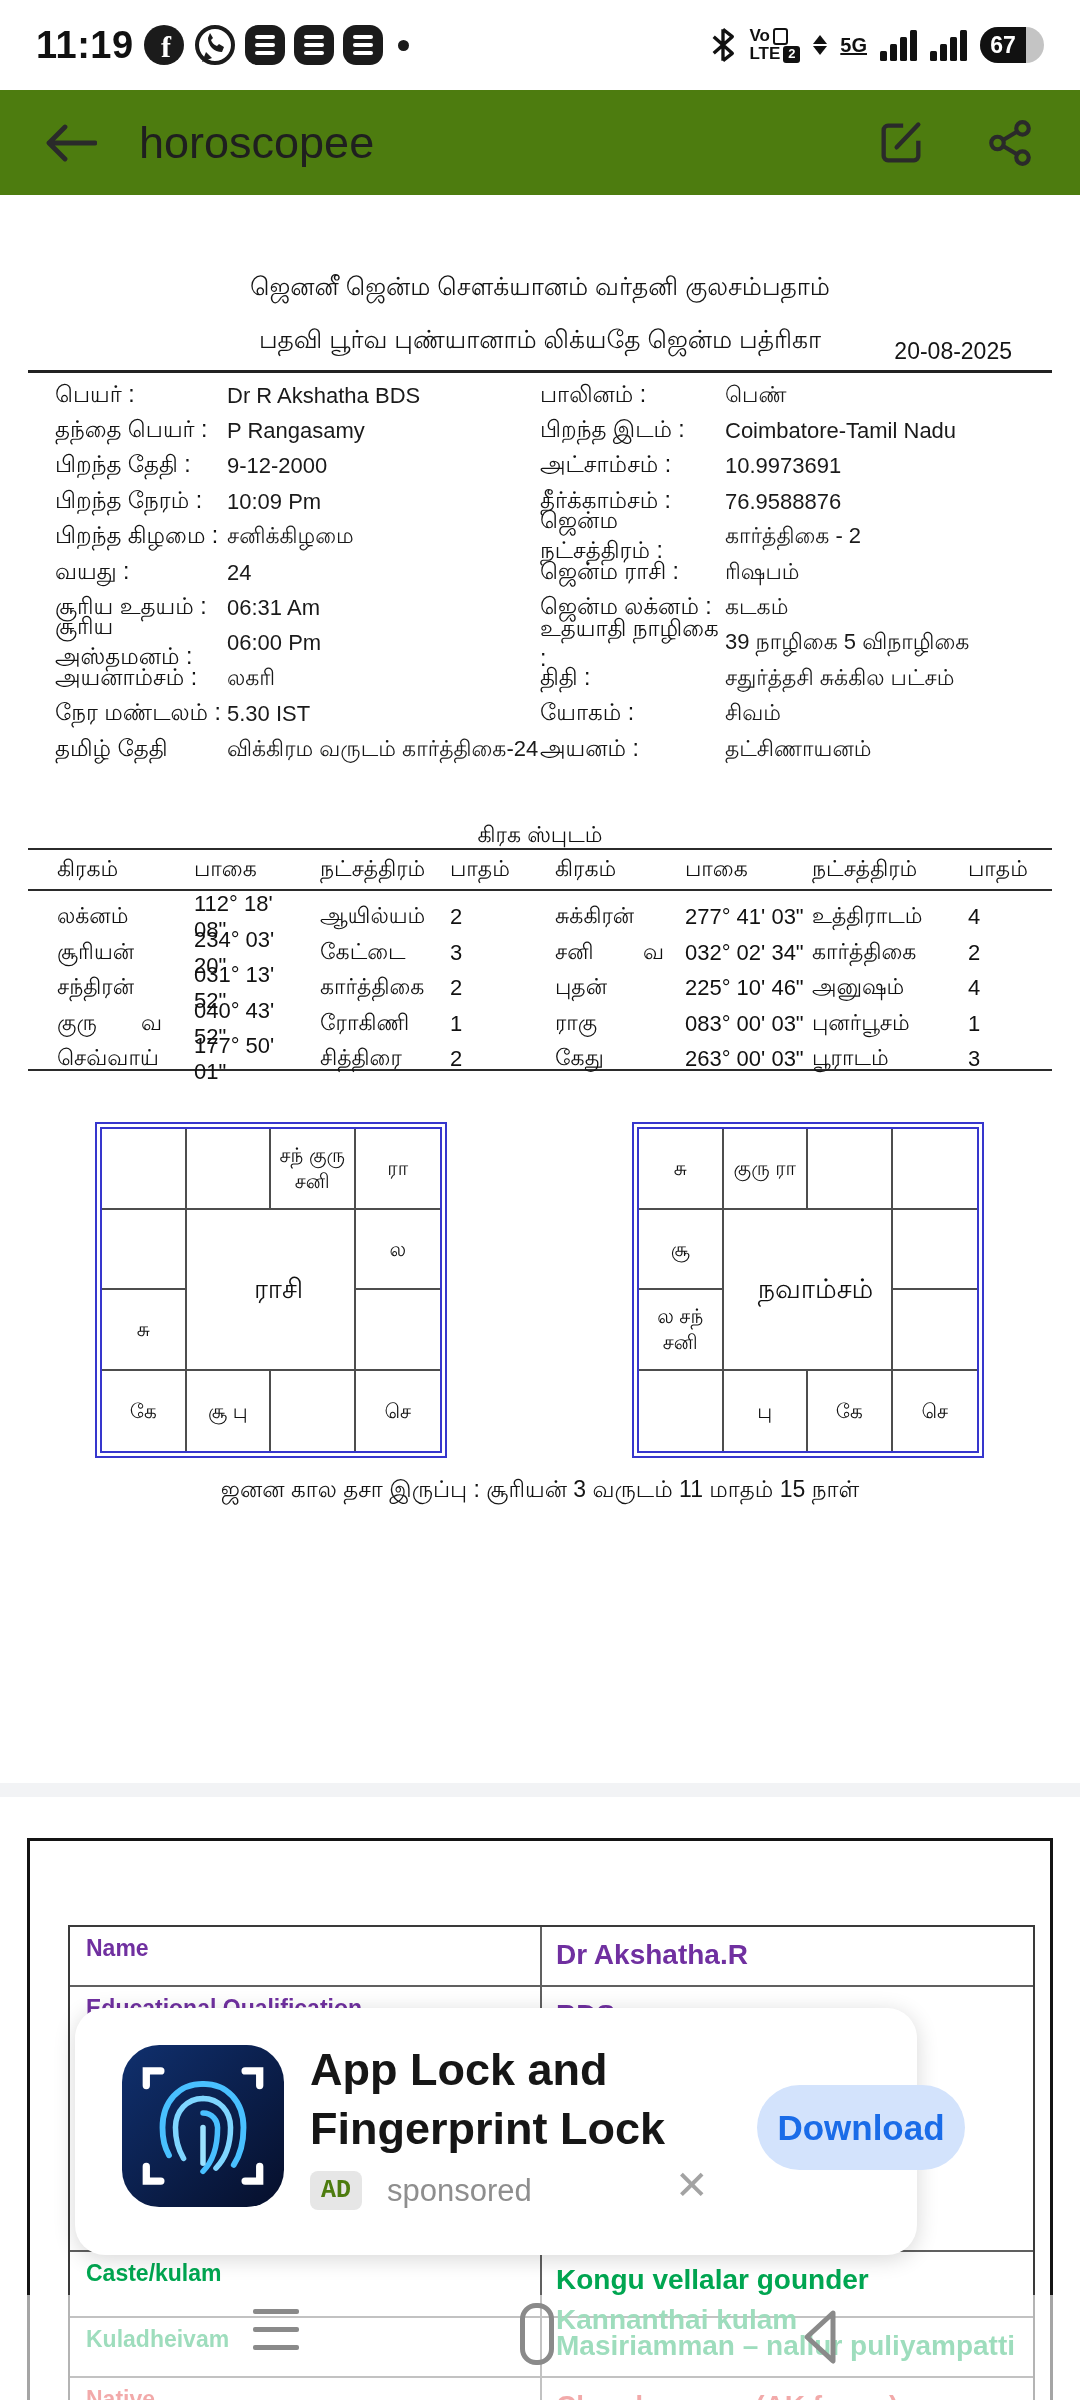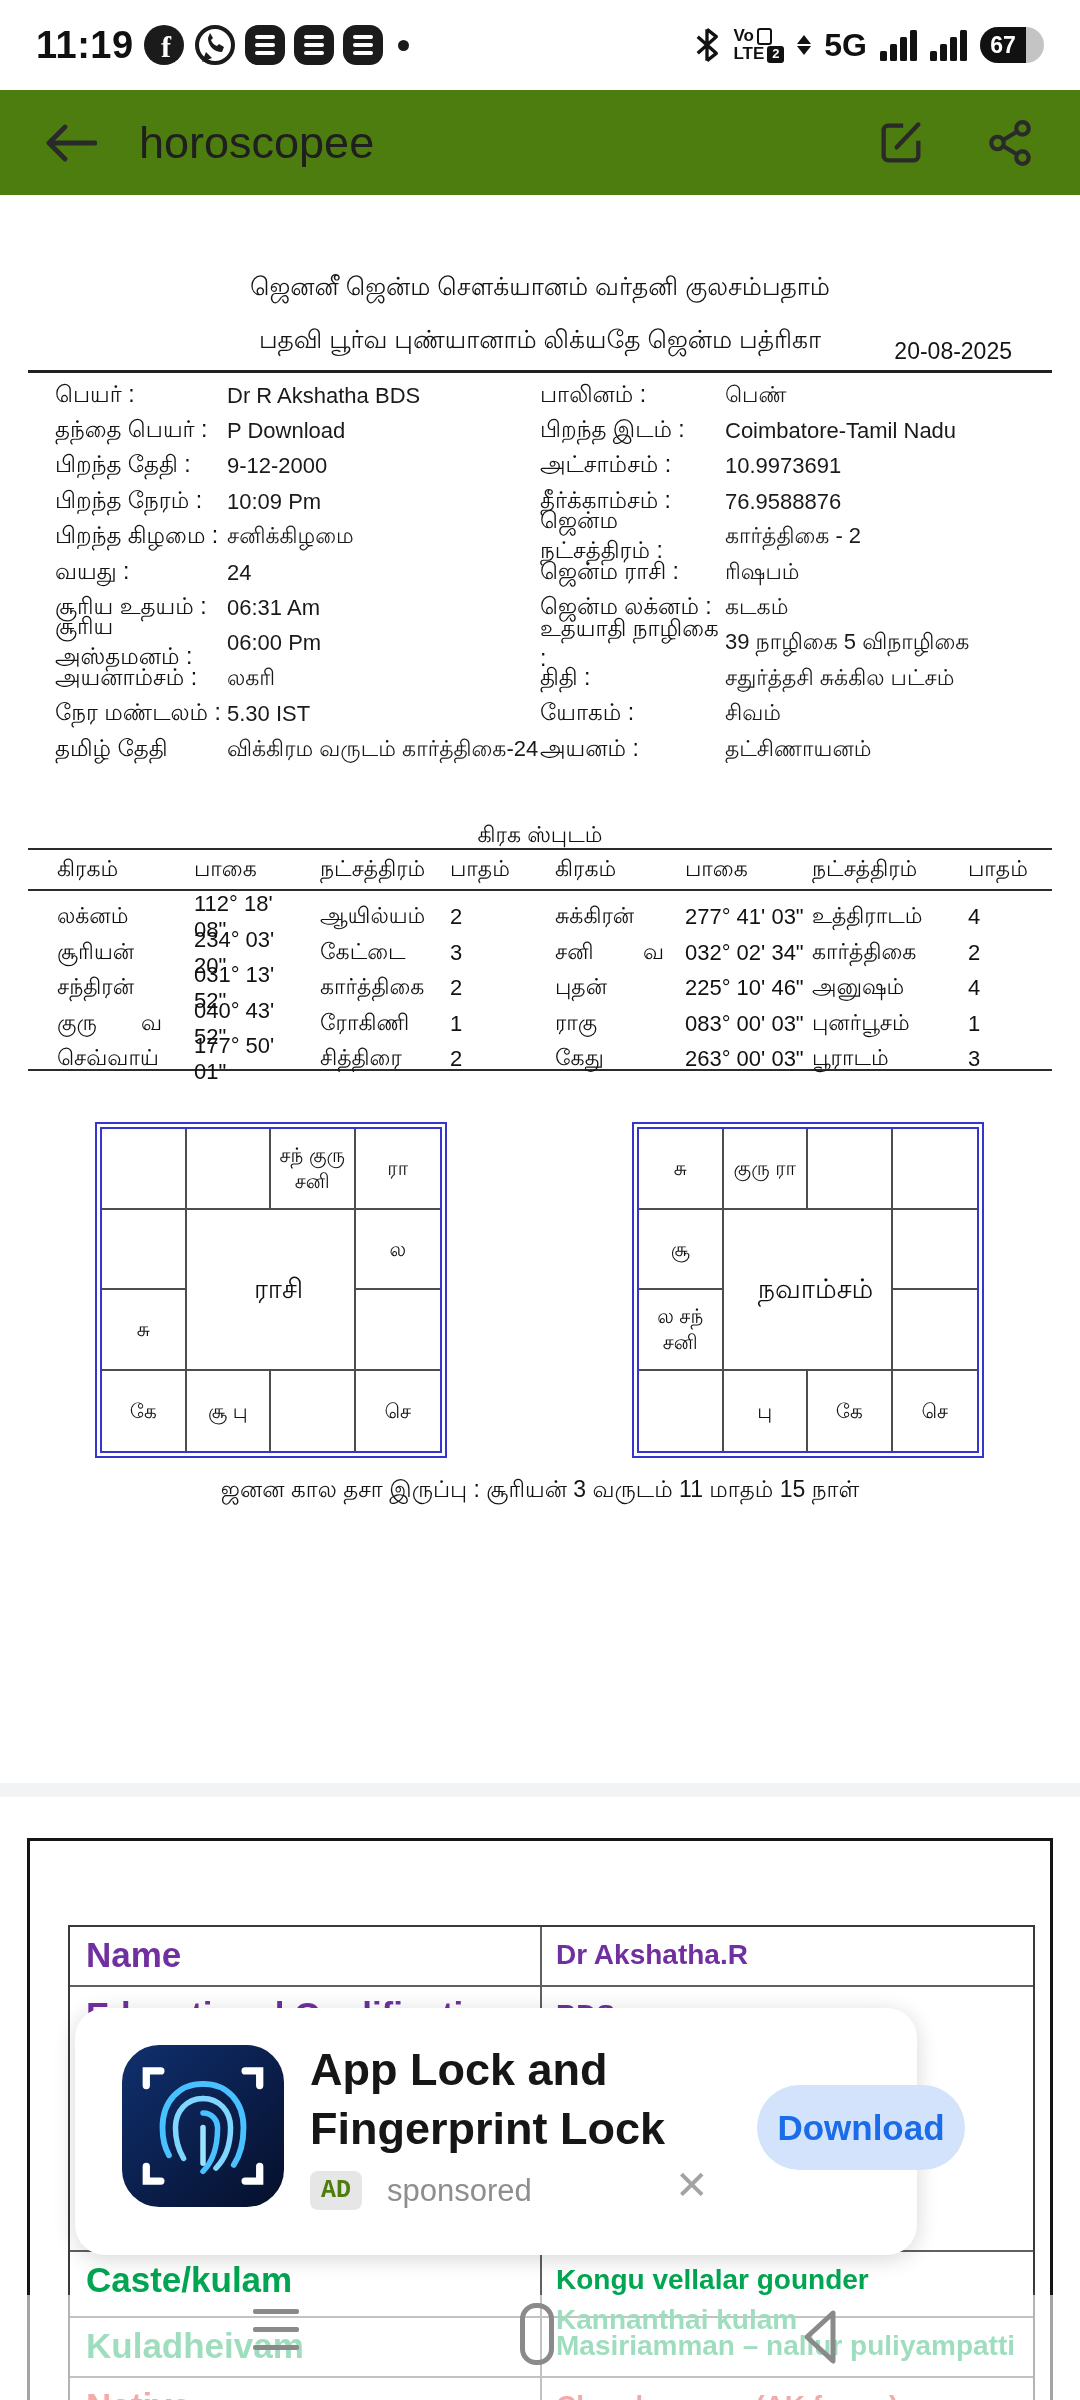--- a/index.html
+++ b/index.html
@@ -17,21 +17,21 @@
   .sb-dot{width:11px;height:11px;border-radius:50%;background:#1b1b1b;margin-left:6px;}
   .sb-right{margin-left:auto;display:flex;align-items:center;gap:13px;}
   .volte{font-size:17px;font-weight:bold;line-height:18px;color:#111;}
   .volte .row{display:flex;align-items:center;gap:3px;}
   .vbadge{display:inline-block;width:15px;height:17px;border:2.5px solid #111;border-radius:3px;box-sizing:border-box;}
   .vbadge2{display:inline-flex;width:17px;height:17px;background:#111;color:#fff;border-radius:3px;
            font-size:13px;align-items:center;justify-content:center;font-weight:bold;}
   .updown{display:flex;flex-direction:column;gap:2px;}
   .updown .tri-u{width:0;height:0;border-left:7px solid transparent;border-right:7px solid transparent;border-bottom:9px solid #111;}
   .updown .tri-d{width:0;height:0;border-left:7px solid transparent;border-right:7px solid transparent;border-top:9px solid #111;}
-  .g5{font-size:32px;font-weight:bold;}
+  .g5{font-size:20px;font-weight:bold;text-decoration:underline;}
   .bars{display:flex;align-items:flex-end;gap:3px;}
   .bars i{display:block;width:7px;background:#111;border-radius:1.5px;}
   .battery{position:relative;width:64px;height:36px;border-radius:18px;background:#c4c4c4;overflow:hidden;}
   .battery .fill{position:absolute;left:0;top:0;bottom:0;width:46px;background:#111;}
   .battery .pct{position:absolute;left:0;top:0;width:46px;height:36px;display:flex;align-items:center;
                 justify-content:center;color:#fff;font-size:23px;font-weight:bold;}
   
   .appbar{position:absolute;top:90px;left:0;right:0;height:105px;display:flex;align-items:center;
           padding:0 45px;box-sizing:border-box;z-index:4;background:#4d7c0f;}
   .appbar-title{font-size:45px;color:#1f1f1f;margin-left:42px;}
@@ -76,21 +76,21 @@
   .pos-r2c1{grid-area:2/1/3/2;} .pos-r2c4{grid-area:2/4/3/5;}
   .pos-r3c1{grid-area:3/1/4/2;} .pos-r3c4{grid-area:3/4/4/5;}
   .chart-rasi{left:95px;} .chart-nav{left:632px;}
   .dasa{position:absolute;top:1476px;left:0;width:100%;text-align:center;font-size:23px;color:#151515;}
   .pagegap{position:absolute;top:1783px;left:0;width:100%;height:14px;background:#f2f3f5;}
   
   .p2box{position:absolute;left:27px;top:1838px;width:1026px;height:600px;border:3px solid #141414;box-sizing:border-box;z-index:1;}
   .p2table{position:absolute;left:68px;top:1925px;width:967px;border:2px solid #3a3a3a;border-bottom:none;box-sizing:border-box;z-index:1;}
   .p2row{display:flex;border-bottom:2px solid #606060;box-sizing:border-box;}
   .p2label{width:472px;border-right:2px solid #606060;box-sizing:border-box;padding:8px 0 0 16px;
-           font-weight:bold;font-size:35px;}
+           font-weight:bold;font-size:23px;}
   .p2value{flex:1;padding:8px 0 0 14px;font-weight:bold;font-size:28px;line-height:40px;}
   .row-name{height:60px;color:#7030a0;}
   .row-edu{height:265px;color:#7030a0;}
   .row-caste{height:66px;color:#00a651;}
   .row-kulad{height:60px;color:#00a651;}
   .row-native{height:82px;color:#dd2020;}
   
   .adcard{position:absolute;left:75px;top:2008px;width:842px;height:247px;background:#fff;border-radius:30px;
           box-shadow:0 4px 22px rgba(0,0,0,0.16);z-index:5;}
   .adicon{position:absolute;left:47px;top:35px;width:162px;height:166px;}
@@ -205,21 +205,21 @@
   <div class="doc-date">20-08-2025</div>
   <div class="hrule" style="top:370px"></div>
 
   <div class="dcol dcol-left">
     <div class="drow">
         <span class="dlabel">பெயர் :</span>
         <span class="dvalue">Dr R Akshatha BDS</span>
       </div>
       <div class="drow">
         <span class="dlabel">தந்தை பெயர் :</span>
-        <span class="dvalue">P Download</span>
+        <span class="dvalue">P Rangasamy</span>
       </div>
       <div class="drow">
         <span class="dlabel">பிறந்த தேதி :</span>
         <span class="dvalue">9-12-2000</span>
       </div>
       <div class="drow">
         <span class="dlabel">பிறந்த நேரம் :</span>
         <span class="dvalue">10:09 Pm</span>
       </div>
       <div class="drow">

